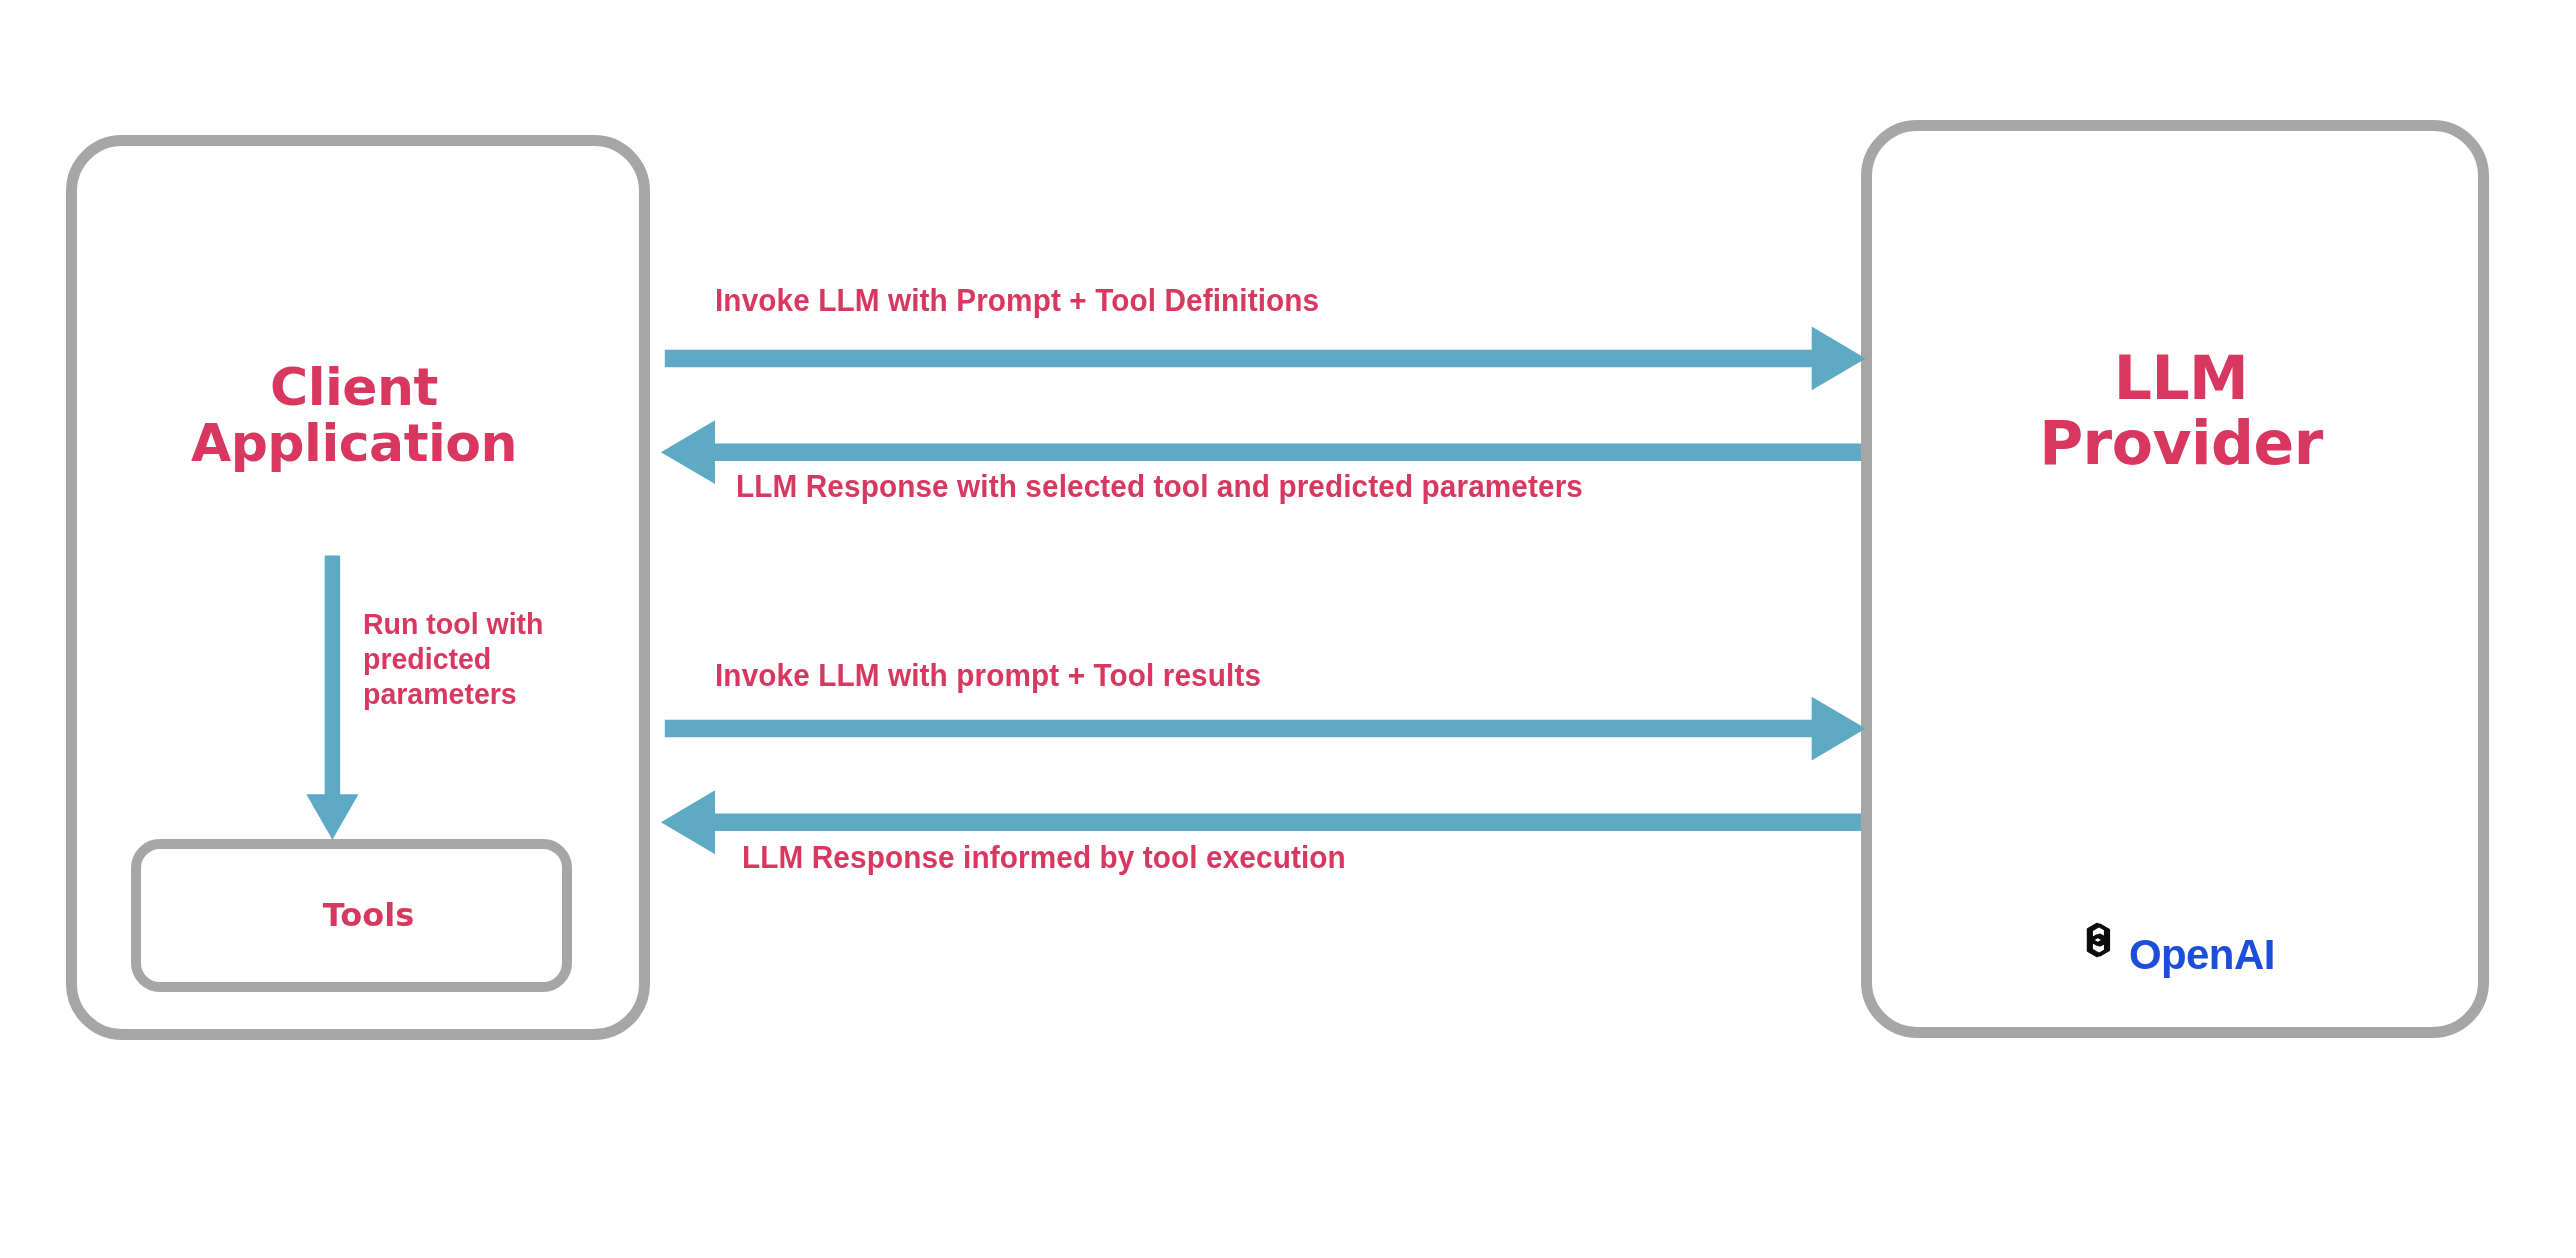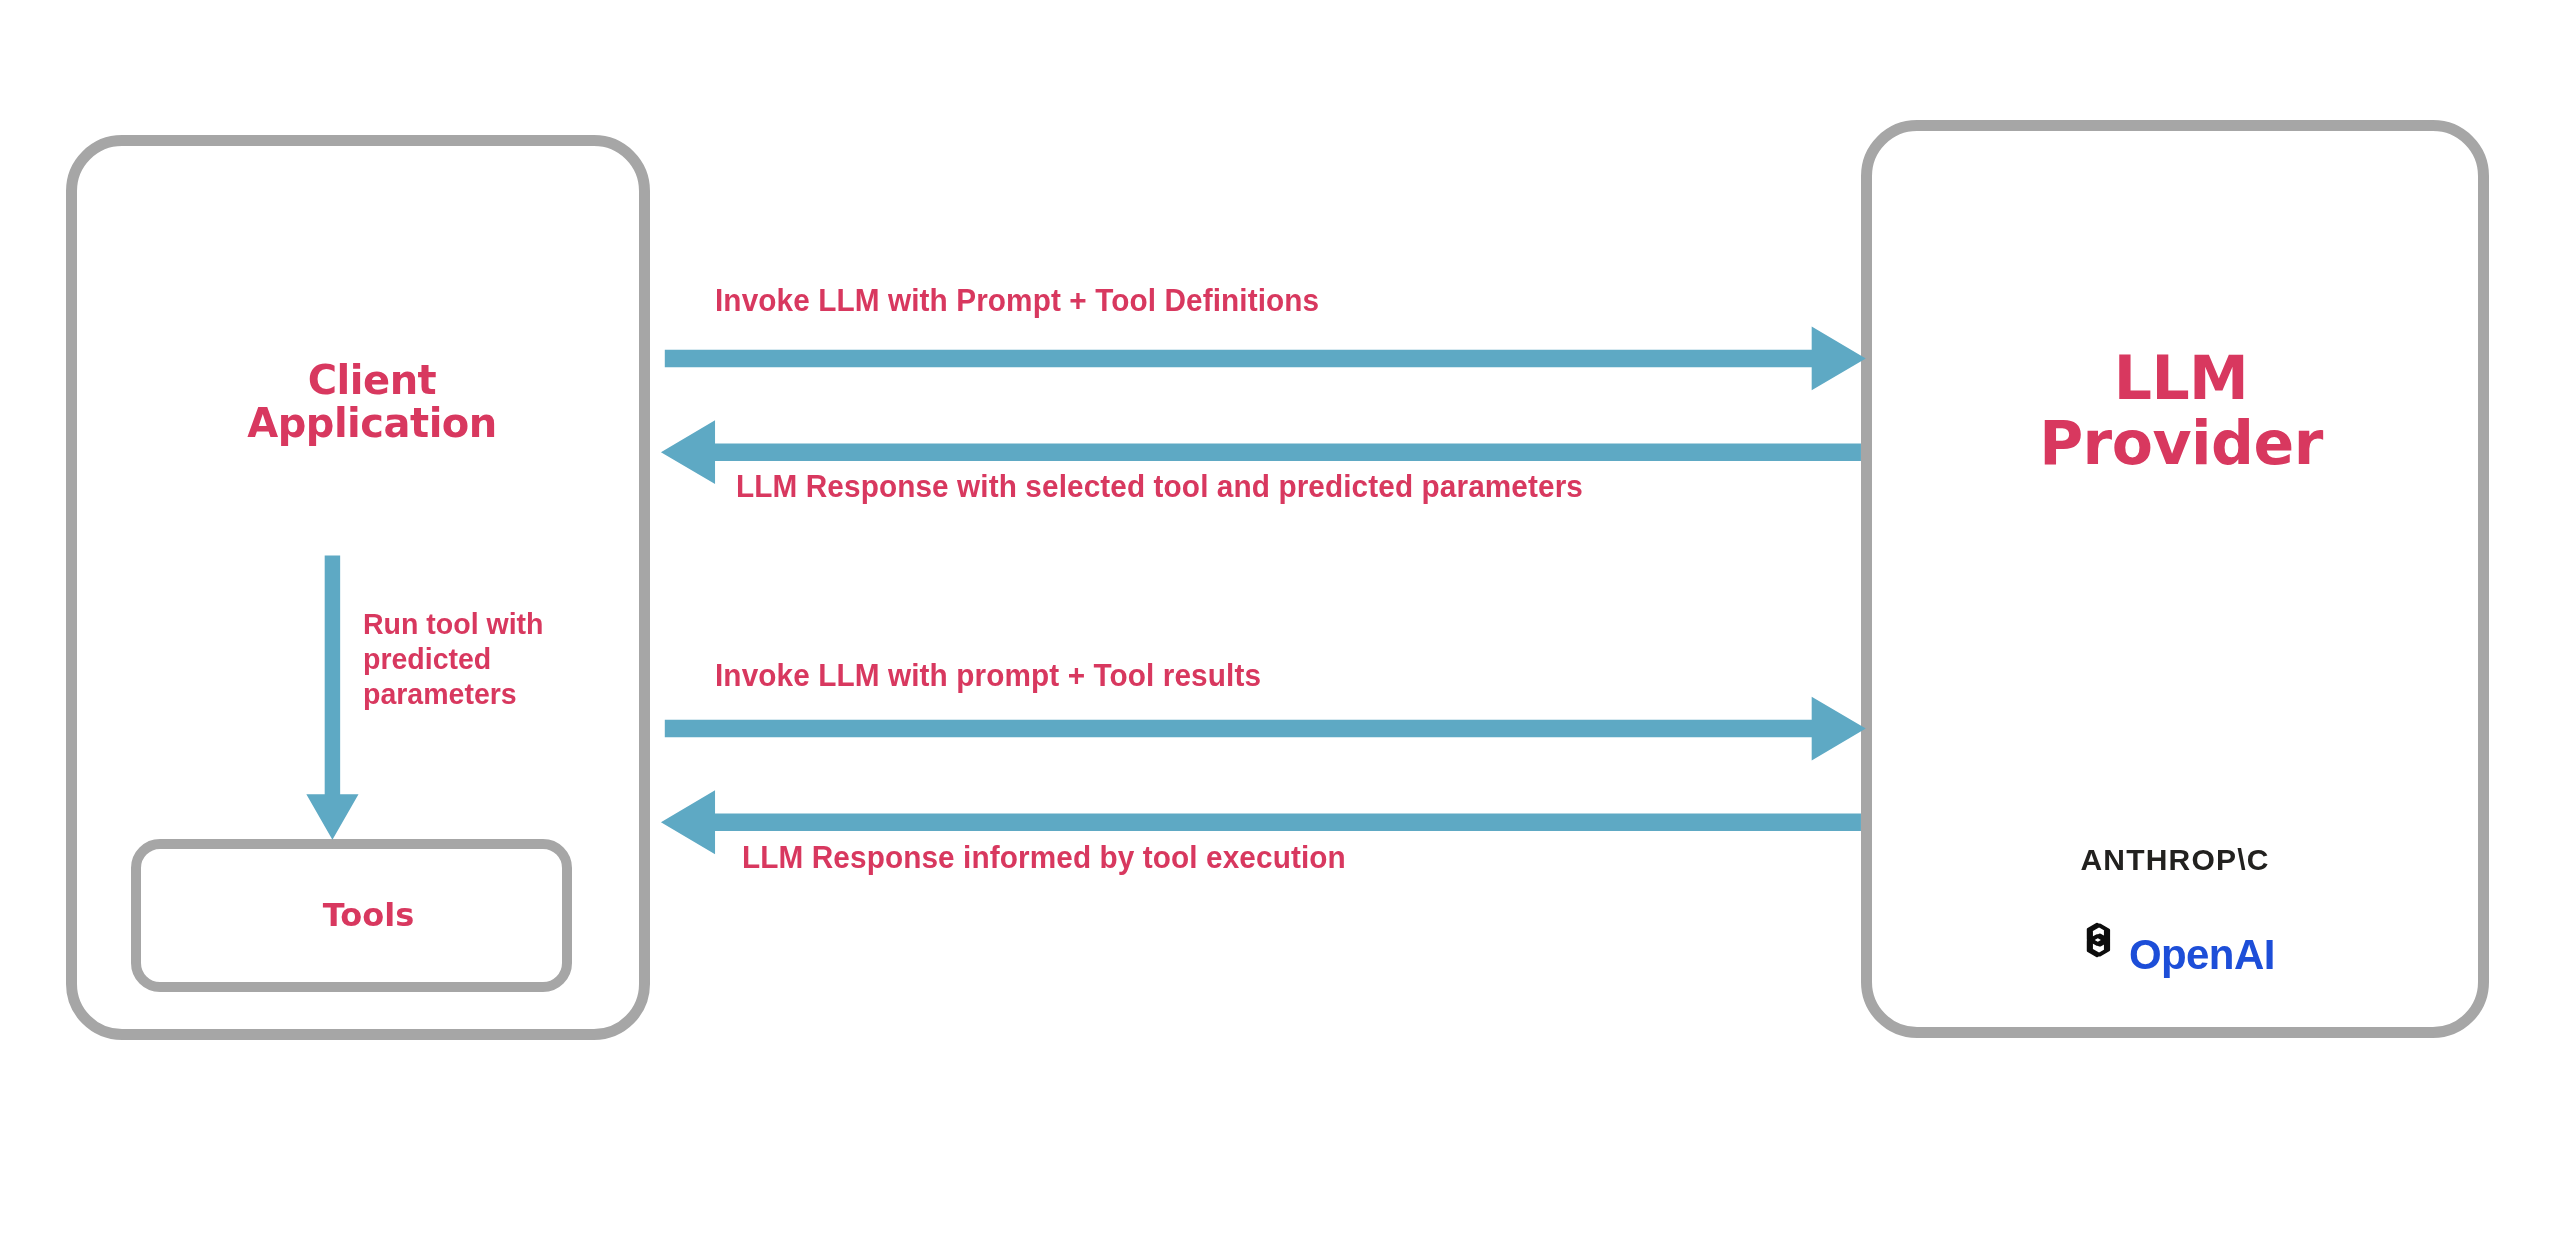--- a/index.html
+++ b/index.html
@@ -54,24 +54,24 @@
     position: absolute;
     text-align: center;
     color: #d8385f;
     font-weight: 700;
     line-height: 1.08;
     letter-spacing: -0.5px;
     font-family: "DejaVu Sans", "Liberation Sans", sans-serif;
     white-space: pre-line;
   }
   #client-title {
-    left: 80px;
+    left: 62px;
     top: 359px;
     width: 584px;
-    font-size: 40px;
+    font-size: 52px;
   }
   #provider-title {
     left: 1861px;
     top: 346px;
     width: 640px;
     font-size: 60px;
   }
   #tools-label {
     position: absolute;
     left: 131px;
@@ -171,21 +171,20 @@
   <div id="tools-label">Tools</div>
 
   <div id="label-run-tool">Run tool with
 predicted
 parameters</div>
 
   <div id="provider-box" class="node-box"></div>
   <div id="provider-title" class="node-title">LLM
 Provider</div>
 
-  <div id="anthropic-logo">ANTHROP\C</div>
 
   <div id="openai-logo">
     <span>
       <svg width="44" height="44" viewBox="0 0 100 100" aria-hidden="true">
         <g fill="none" stroke="#0d0d0d" stroke-width="7.5" stroke-linejoin="round" stroke-linecap="round">
           <path d="M50 14.5 L69.5 25.8 L69.5 48.2 L50 59.5 L30.5 48.2 L30.5 25.8 Z" transform="rotate(0 50 50)"></path>
           <path d="M50 40.5 L69.5 51.8 L69.5 74.2 L50 85.5 L30.5 74.2 L30.5 51.8 Z"></path>
           <path d="M24 27.5 L43.5 16.2 L63 27.5 L63 50 L43.5 61.2 L24 50 Z" transform="rotate(60 50 50)"></path>
           <path d="M24 27.5 L43.5 16.2 L63 27.5 L63 50 L43.5 61.2 L24 50 Z" transform="rotate(180 50 50)"></path>
         </g>

